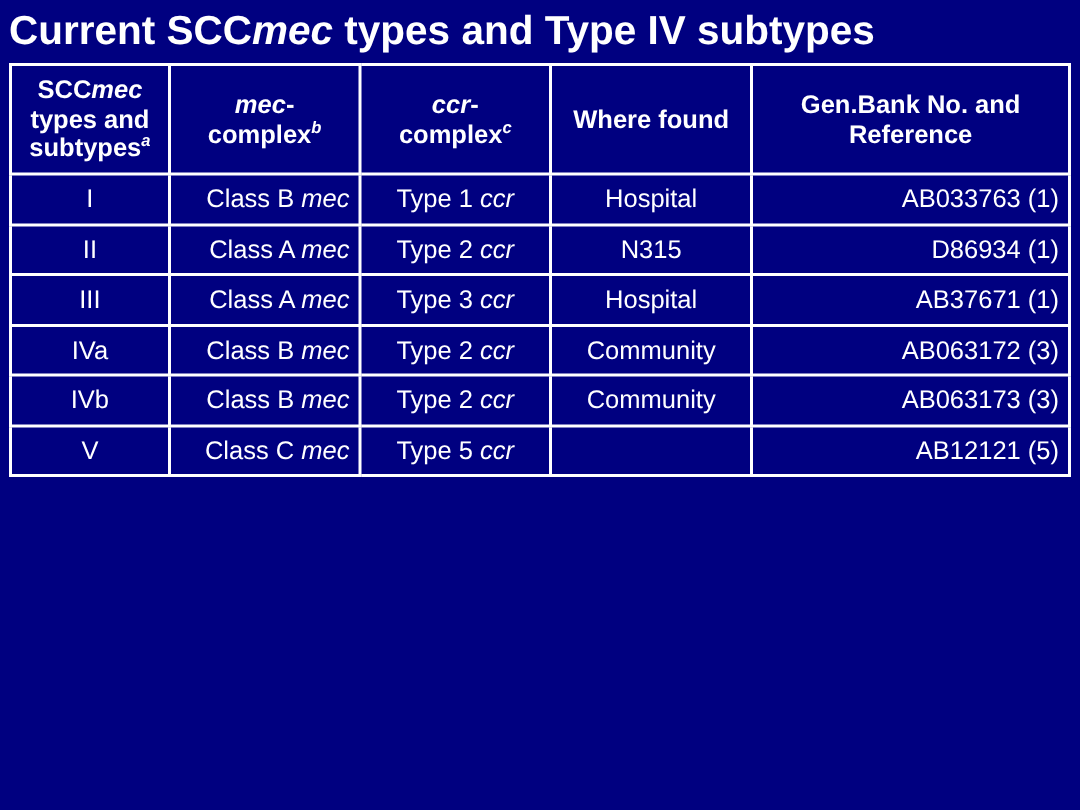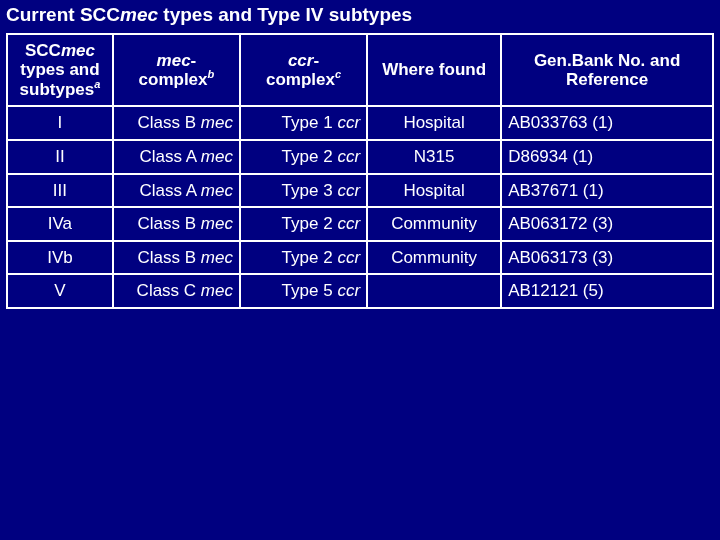--- a/index.html
+++ b/index.html
@@ -6,21 +6,21 @@
   body {
     width: 720px;
     height: 540px;
     background: #000080;
     font-family: "Comic Sans MS", "Comic Sans", cursive, sans-serif;
     color: #fff;
     padding: 4px 6px;
     overflow: hidden;
   }
   .title {
-    font-size: 19px;
+    font-size: 27px;
     font-weight: bold;
     line-height: 1.2;
     margin-bottom: 6px;
     white-space: nowrap;
   }
   .title .mec { font-style: italic; }
   table {
     border-collapse: collapse;
     width: 100%;
     table-layout: fixed;
@@ -32,23 +32,23 @@
     font-size: 17px;
     vertical-align: middle;
     line-height: 1.15;
   }
   th {
     font-weight: bold;
     text-align: center;
   }
   td.c0 { text-align: center; }
   td.c1 { text-align: right; }
-  td.c2 { text-align: right; }
+  td.c2 { text-align: center; }
   td.c3 { text-align: center; }
-  td.c4 { text-align: left; }
+  td.c4 { text-align: right; }
   col.col0 { width: 15%; }
   col.col1 { width: 18%; }
   col.col2 { width: 18%; }
   col.col3 { width: 19%; }
   col.col4 { width: 30%; }
   .it { font-style: italic; }
   .sup { font-size: 0.65em; font-style: italic; vertical-align: super; line-height: 0; }
 </style>
 </head>
 <body>

